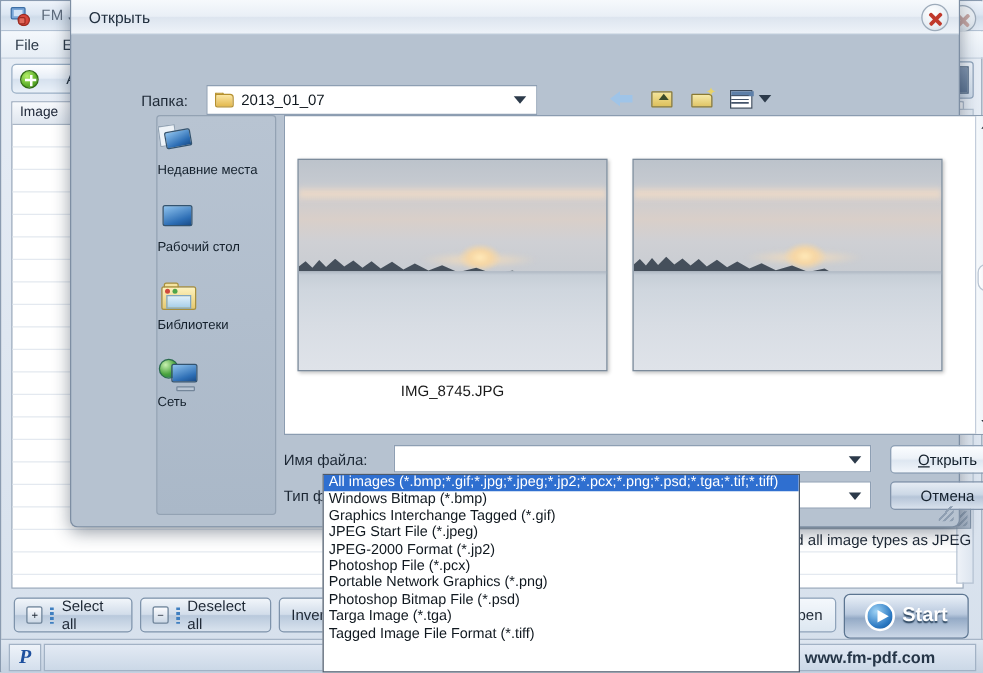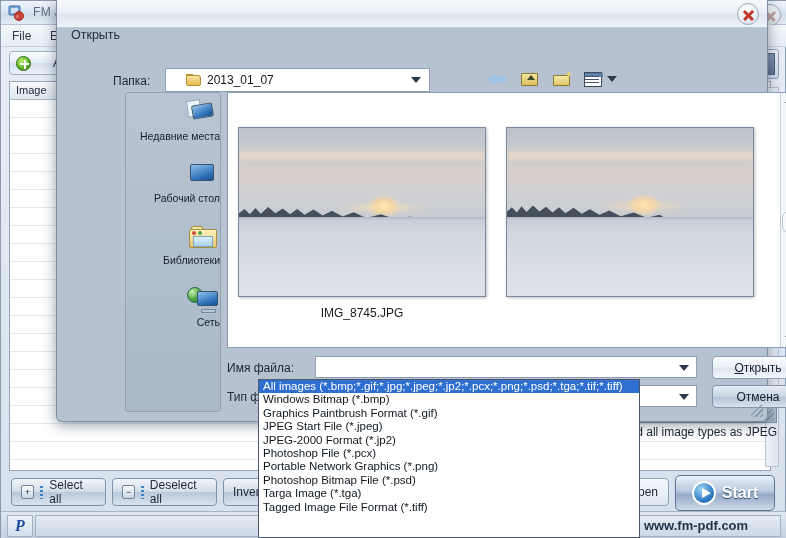--- a/index.html
+++ b/index.html
@@ -183,21 +183,21 @@
     border-top: none;
     border-radius: 0 0 6px 6px;
     box-shadow: 0 3px 14px rgba(20,35,55,.45);
   }
   #dlg-titlebar {
     position: absolute; left: 0; top: 0; width: 710px; height: 28px;
     background: linear-gradient(180deg,#f6f9fc 0%,#e9eff6 48%,#dde5ef 52%,#eef3f9 100%);
     border-bottom: 1px solid #bcc9d8;
   }
   #dlg-title-text {
-    position: absolute; left: 14px; top: 7px; font-size: 12.5px; color: #22303f; margin-top: 21px;
+    position: absolute; left: 14px; top: 7px; font-size: 12.5px; color: #22303f;
   }
   #dlg-close {
     position: absolute; right: 8px; top: 3px; width: 22px; height: 22px;
   }
   .close-round {
     width: 22px; height: 22px; border-radius: 50%;
     background: radial-gradient(circle at 40% 30%, #ffffff, #e8eef4 60%, #cfd9e3);
     border: 1px solid #9dabba; position: relative; display:block;
   }
   .close-round:before, .close-round:after {
@@ -209,21 +209,21 @@
   .close-round.dim:before, .close-round.dim:after { background:#caa9a5; }
 
   #dlg-body { position: absolute; left: 0; top: 28px; width: 710px; height: 392px; }
 
   #lbl-folder {
     position: absolute; left: 56px; top: 46px; font-size: 12px; color: #1c2734;
   }
   #folder-combo {
     position: absolute; left: 108px; top: 40px; width: 265px; height: 24px;
     background: #ffffff; border: 1px solid #8e9fb3;
-    display: flex; align-items: center; padding-left: 20px; gap: 6px;
+    display: flex; align-items: center; padding-left: 6px; gap: 6px;
   }
   #folder-combo .caret { position: absolute; right: 8px; top: 8px; }
   .caret {
     width: 0; height: 0; border-left: 5px solid transparent;
     border-right: 5px solid transparent; border-top: 6px solid #2c3a4a;
   }
   .folder-ico {
     width: 15px; height: 12px; position: relative; flex: 0 0 auto;
   }
   .folder-ico .back {
@@ -268,21 +268,21 @@
 
   
   #places {
     position: absolute; left: 68px; top: 64px; width: 96px; height: 320px;
     background: linear-gradient(180deg,#b8c4d2,#aab8c8);
     border: 1px solid #93a2b3; border-radius: 3px;
     padding-top: 4px;
   }
   .place {
     width: 100%; height: 62px; display: flex; flex-direction: column;
-    align-items: flex-end; justify-content: flex-start; padding-top: 2px;
+    align-items: flex-start; justify-content: flex-start; padding-top: 2px;
   }
   .place .lbl {
     font-size: 10.5px; color: #14202c; text-align: center; line-height: 11px; margin-top: 2px;
   }
   .pico { width: 34px; height: 30px; position: relative; }
   .pico .mon {
     position:absolute; left: 4px; top: 3px; width: 24px; height: 17px;
     background: linear-gradient(160deg,#8fc3ee,#2d6eb5 70%,#1a4d89);
     border: 1px solid #33536f; border-radius: 2px;
   }
@@ -680,21 +680,21 @@
       <span>Отмена</span>
     </div>
 
     <span id="dlg-grip" class="grip"></span>
   </div>
 </div>
 
 <div id="type-dropdown">
     <div class="dd-item sel">All images (*.bmp;*.gif;*.jpg;*.jpeg;*.jp2;*.pcx;*.png;*.psd;*.tga;*.tif;*.tiff)</div>
     <div class="dd-item">Windows Bitmap (*.bmp)</div>
-    <div class="dd-item">Graphics Paintbrush Format (*.gif)</div>
+    <div class="dd-item">Graphics Interchange Tagged (*.gif)</div>
     <div class="dd-item">JPEG Start File (*.jpeg)</div>
     <div class="dd-item">JPEG-2000 Format (*.jp2)</div>
     <div class="dd-item">Photoshop File (*.pcx)</div>
     <div class="dd-item">Portable Network Graphics (*.png)</div>
     <div class="dd-item">Photoshop Bitmap File (*.psd)</div>
     <div class="dd-item">Targa Image (*.tga)</div>
     <div class="dd-item">Tagged Image File Format (*.tiff)</div>
   </div>
 
 </body></html>

